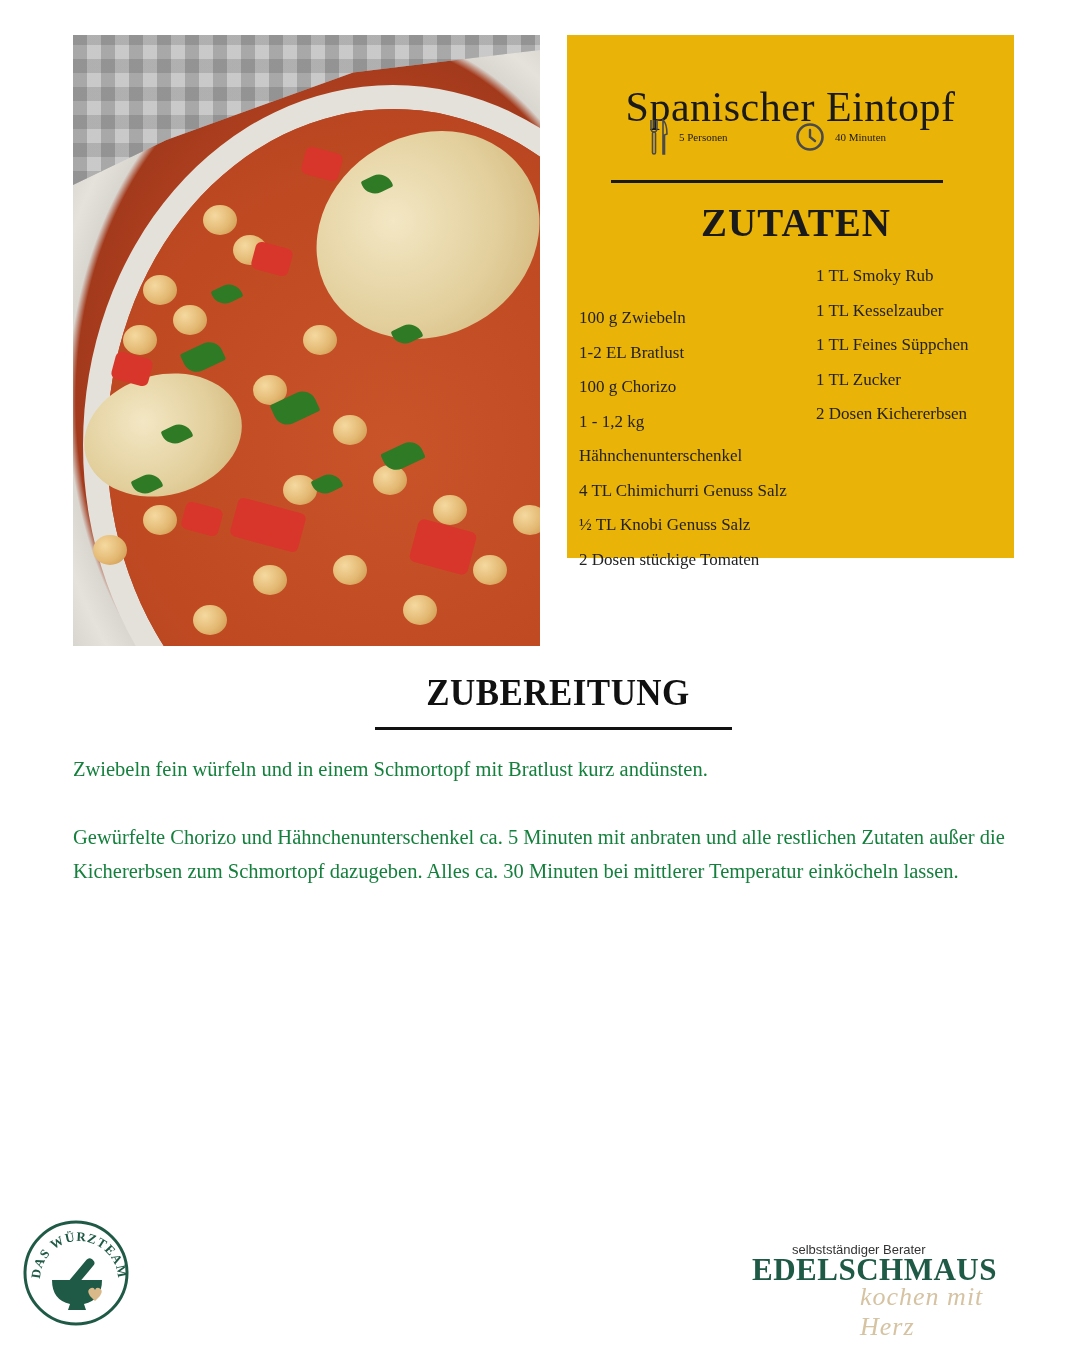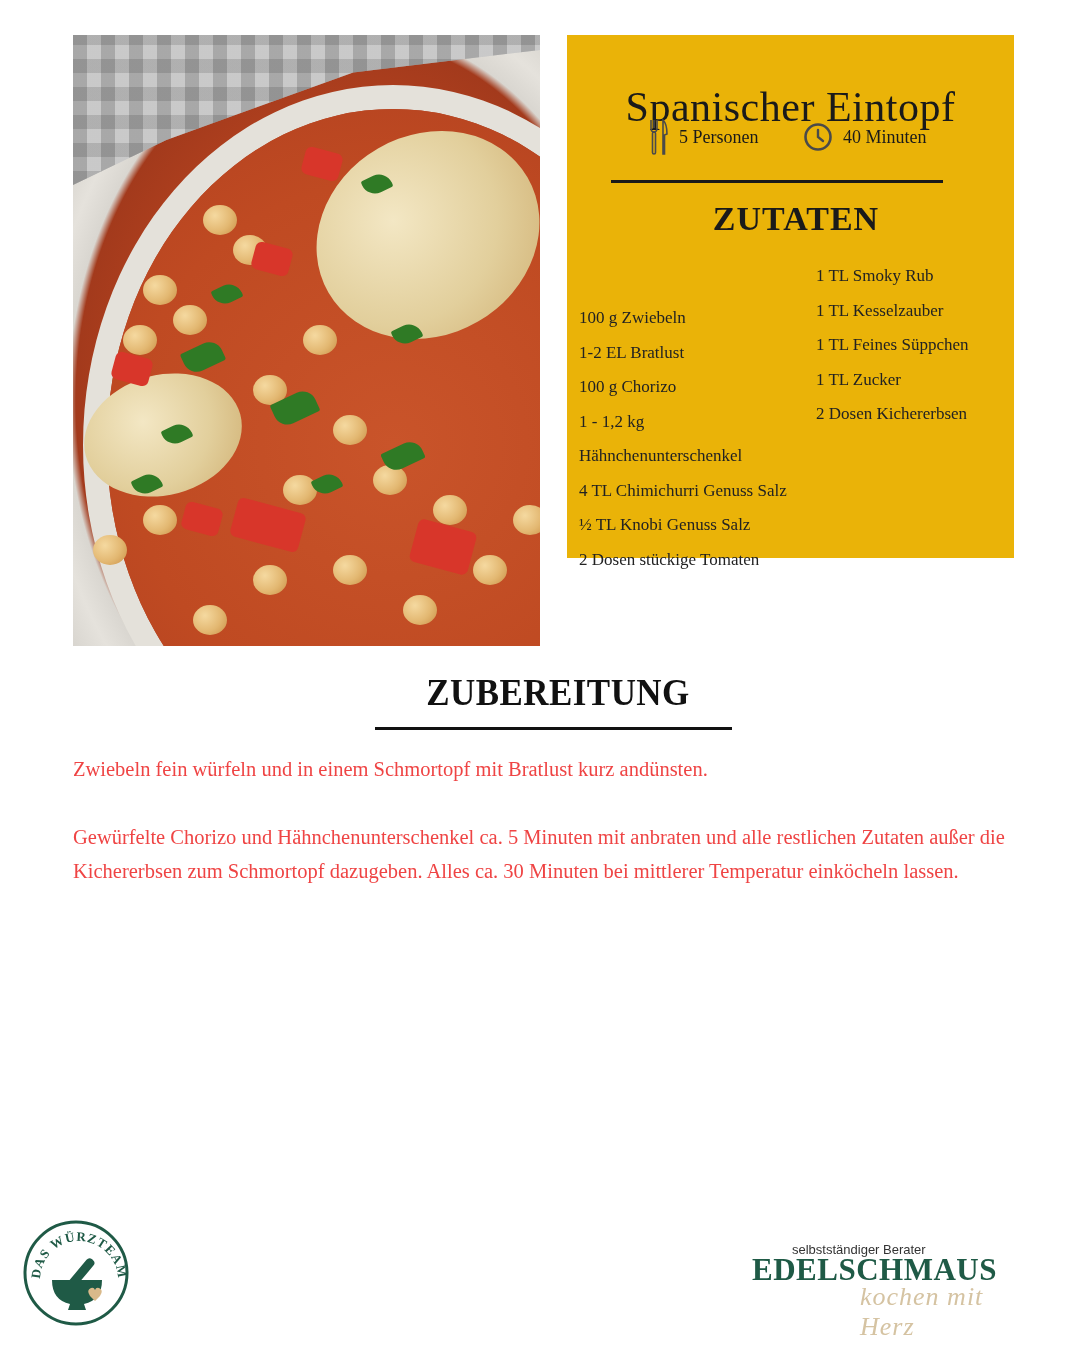--- a/index.html
+++ b/index.html
@@ -40,41 +40,41 @@
       background: #eab308;
     }
     .card-title {
       position: absolute; left: 0; top: 48px; width: 100%; text-align: center;
       font-family: "Liberation Serif", serif; font-size: 42px; font-weight: normal;
       color: #1a1a1a; letter-spacing: 0.5px;
     }
     .meta { position: absolute; top: 82px; left: 0; width: 100%; height: 40px; }
     .meta-item { position: absolute; top: 0; display: flex; align-items: center; height: 40px; }
     .meta-item.people { left: 82px; }
-    .meta-item.time { left: 236px; }
-    .meta-text { font-size: 18px; margin-left: 10px; color: #1a1a1a; }
+    .meta-item.time { left: 228px; }
+    .meta-text { font-size: 11px; margin-left: 10px; color: #1a1a1a; }
     .icon svg { display: block; }
     .card-rule { position: absolute; left: 44px; top: 145px; width: 332px; height: 3px; background: #1a1a1a; }
     .card-heading {
       position: absolute; left: 0; top: 165px; width: 458px; text-align: center;
-      font-size: 34px; letter-spacing: 1px; color: #1a1a1a;
+      font-size: 39px; letter-spacing: 1px; color: #1a1a1a;
     }
     .ing-col { position: absolute; top: 224px; list-style: none; }
     .ing-col.left { left: 12px; margin-top: 42px; }
     .ing-col.right { left: 249px; }
     .ing-col li { font-size: 17px; line-height: 34.5px; height: 34.5px; white-space: nowrap; color: #222; }
 
     .prep-heading {
       position: absolute; left: 0; top: 670px; width: 1116px; text-align: center;
       font-size: 38px; letter-spacing: 0.5px; color: #111;
       transform: scaleX(0.92);
     }
     .prep-rule { position: absolute; left: 375px; top: 727px; width: 357px; height: 3px; background: #111; }
     .prep-text { position: absolute; left: 73px; top: 752px; width: 940px; }
-    .prep-text p { font-size: 20.5px; line-height: 34.5px; color: #ef4444; margin-bottom: 33px; }
+    .prep-text p { font-size: 20.5px; line-height: 34.5px; color: #15803d; margin-bottom: 33px; }
 
     .logo-left { position: absolute; left: 22px; top: 1218px; width: 108px; height: 110px; }
     .logo-right { position: absolute; left: 748px; top: 1236px; width: 266px; height: 86px; }
     .er-sub { position: absolute; left: 44px; top: 6px; font-family: "Liberation Sans", sans-serif; font-size: 13px; color: #333; }
     .er-main { position: absolute; left: 4px; top: 16px; font-family: "Liberation Serif", serif; font-size: 31px; font-weight: bold; color: #1f5a46; letter-spacing: 0.5px; }
     .er-script { position: absolute; left: 112px; top: 46px; font-family: "Liberation Serif", serif; font-style: italic; font-size: 26px; color: #d5c3a2; letter-spacing: 1px; }
   </style>
 </head>
 <body>
 

